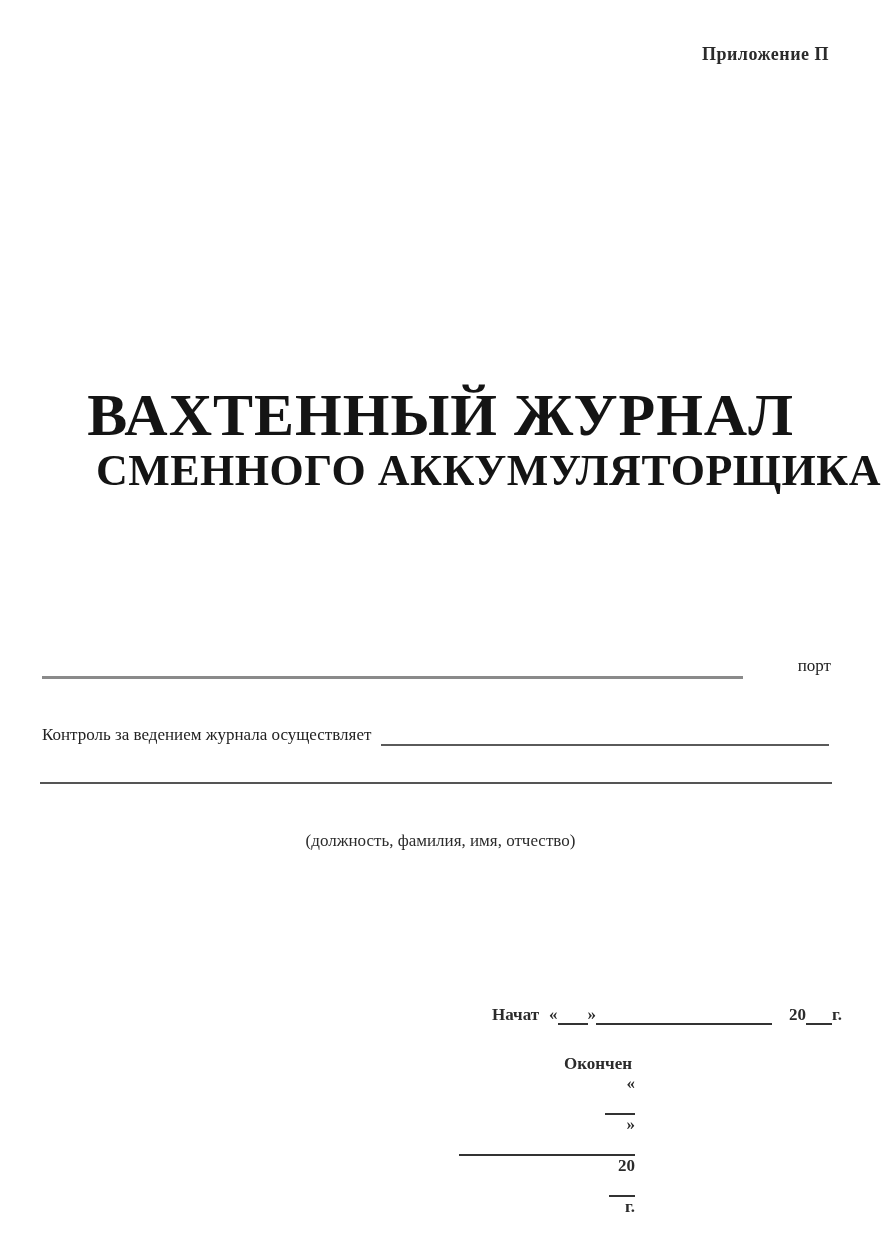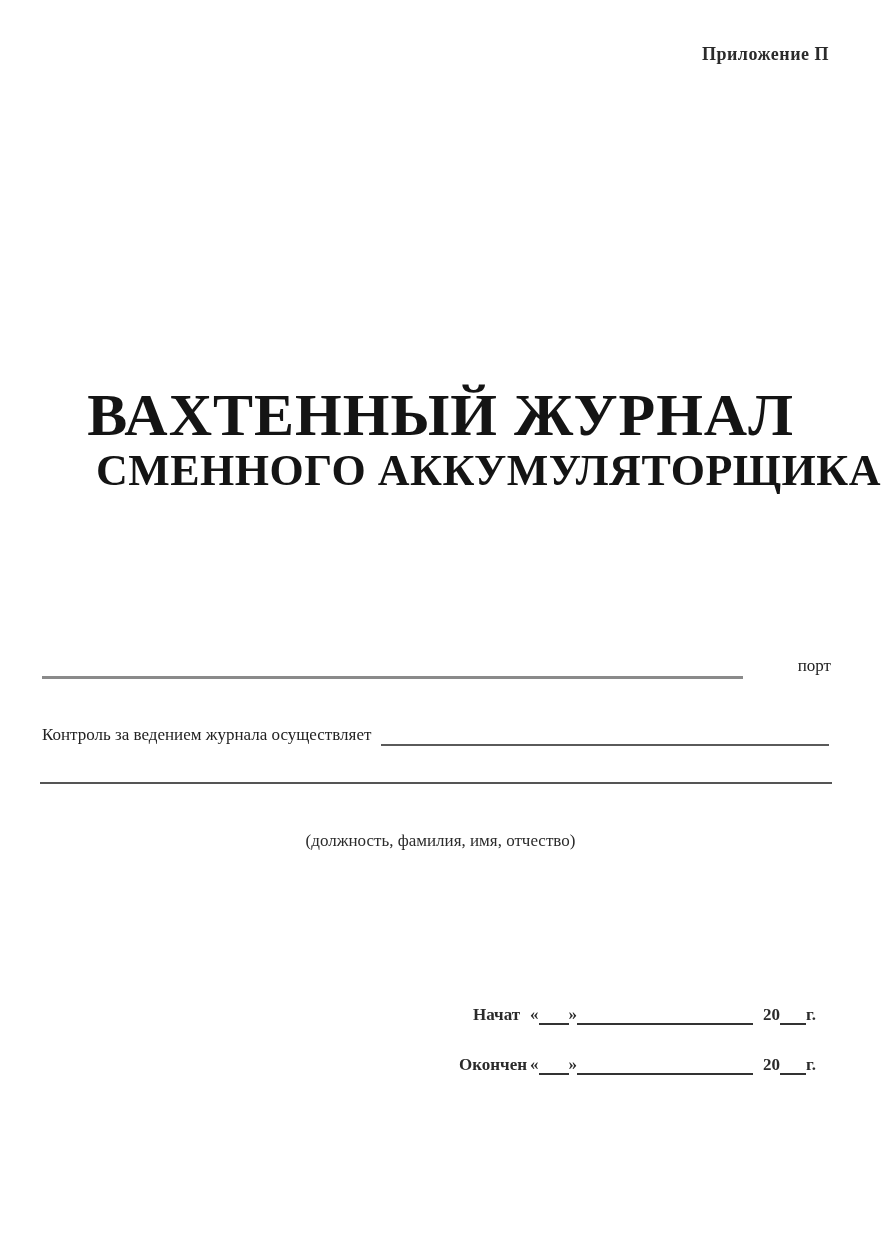--- a/index.html
+++ b/index.html
@@ -56,33 +56,33 @@
   .fio-caption{
     position:absolute;top:787px;left:0;right:0;
     text-align:center;font-size:17px;color:#2b2b2b;margin-top:44px;
   }
   .date-row{
     position:absolute;
     font-size:17px;font-weight:bold;color:#2b2b2b;
     display:flex;align-items:flex-end;white-space:nowrap;
   }
   .date-row.started{top:1004px;left:473px;}
-  .date-row.finished{top:1054px;left:459px;}
+  .date-row.finished{top:1054px;left:459px;flex-direction:column;}
   .date-row .dlabel{display:inline-block;}
-  .date-row.started .dlabel{width:57px;}
+  .date-row.started .dlabel{width:57px;margin-left:19px;}
   .date-row.finished .dlabel{width:71px;}
   .fill{
     display:inline-block;height:19px;
     border-bottom:2px solid #333333;
     vertical-align:baseline;
   }
   .fill.day{width:30px;}
   .fill.date{width:176px;}
   .fill.year{width:26px;}
-  .date-row .yp{margin-left:10px;}
+  .date-row .yp{margin-left:17px;}
   .watermark{
     position:absolute;top:1060px;left:344px;
     font-family:"Liberation Sans","DejaVu Sans",sans-serif;
     font-size:27px;font-weight:bold;letter-spacing:1px;
     color:#b3cfe2;
     z-index:0;
   }
   .date-row,.appendix,.title-block,.port-row,.control-row,.fio-line,.fio-caption{z-index:1;}
 </style>
 </head>

